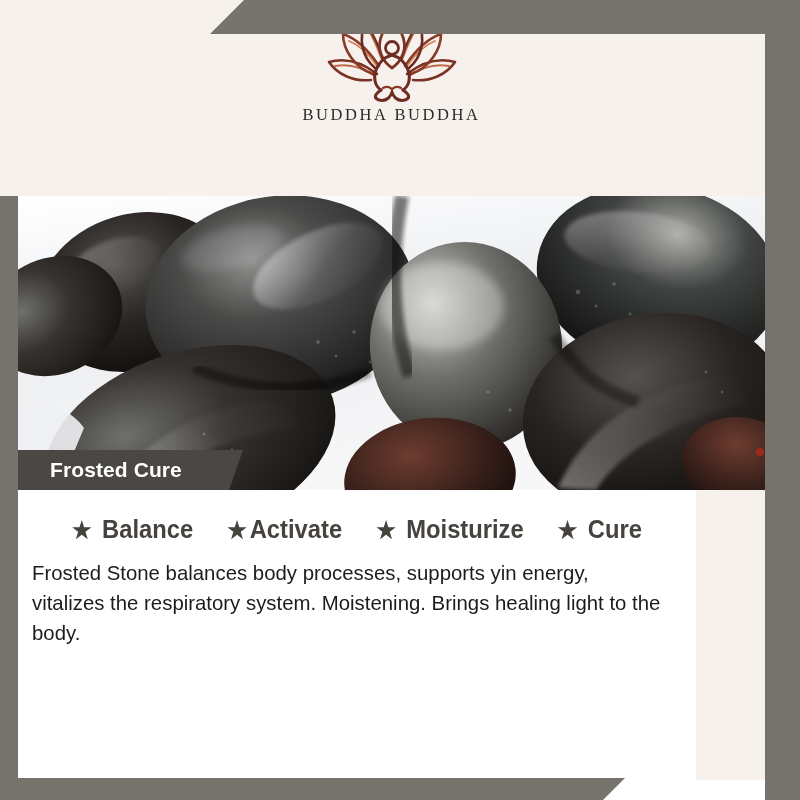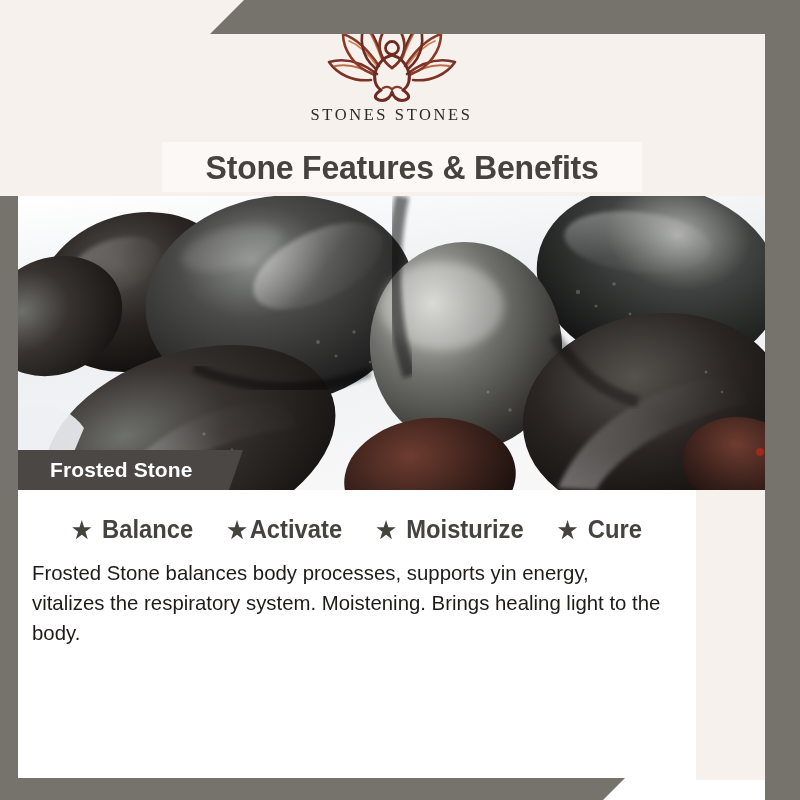--- a/index.html
+++ b/index.html
@@ -206,26 +206,23 @@
 
           <path d="M75 39 C68 41 62 46 59 54 C56 62 58 70 64 74" stroke="#6d2b22" stroke-width="3"></path>
           <path d="M75 39 C82 41 88 46 91 54 C94 62 92 70 86 74" stroke="#6d2b22" stroke-width="3"></path>
 
           <path d="M64 74 C58 78 56 82 62 84 C70 86 74 80 75 76 C76 80 80 86 88 84 C94 82 92 78 86 74" stroke="#6d2b22" stroke-width="3"></path>
 
           <path d="M66 72 C70 70 74 71 75 74 C76 71 80 70 84 72" stroke="#8a3a26" stroke-width="2.2"></path>
         </g>
       </svg>
 
-      <div class="logo-text">STONES STONES</div>
+      <div class="logo-text">BUDDHA BUDDHA</div>
     </div>
 
-    <div class="title-banner">
-      <div class="title-text">Stone Features &amp; Benefits</div>
-    </div>
   </div>
 
   <div class="photo">
     <svg viewBox="0 0 747 294" preserveAspectRatio="xMidYMid slice" aria-hidden="true">
       <defs>
         <radialGradient id="st1" cx="42%" cy="30%" r="72%">
           <stop offset="0%" stop-color="#8d8f8c"></stop>
           <stop offset="38%" stop-color="#4a4b49"></stop>
           <stop offset="100%" stop-color="#191a19"></stop>
         </radialGradient>
@@ -324,21 +321,21 @@
           <circle cx="492" cy="214" r="1.7"></circle>
         <circle cx="688" cy="176" r="1.5"></circle>
           <circle cx="704" cy="196" r="1.3"></circle>
       </g>
 
       <path d="M0 212 C28 204 52 212 66 232 L40 294 L0 294 Z" fill="#eef0f3" opacity=".9"></path>
     </svg>
   </div>
 
   <div class="badge">
-    <span class="badge-text">Frosted Stone</span>
+    <span class="badge-text">Frosted Cure</span>
   </div>
 
   <div class="content">
 
     <div class="benefits">
       <span class="b-item"><span class="star">★</span><span class="gap-wide"></span><span>Balance</span></span>
       <span class="gap-wide"></span><span class="gap-wide"></span>
       <span class="b-item"><span class="star">★</span><span class="gap-thin"></span><span>Activate</span></span>
       <span class="gap-wide"></span><span class="gap-wide"></span>
       <span class="b-item"><span class="star">★</span><span class="gap-wide"></span><span>Moisturize</span></span>

